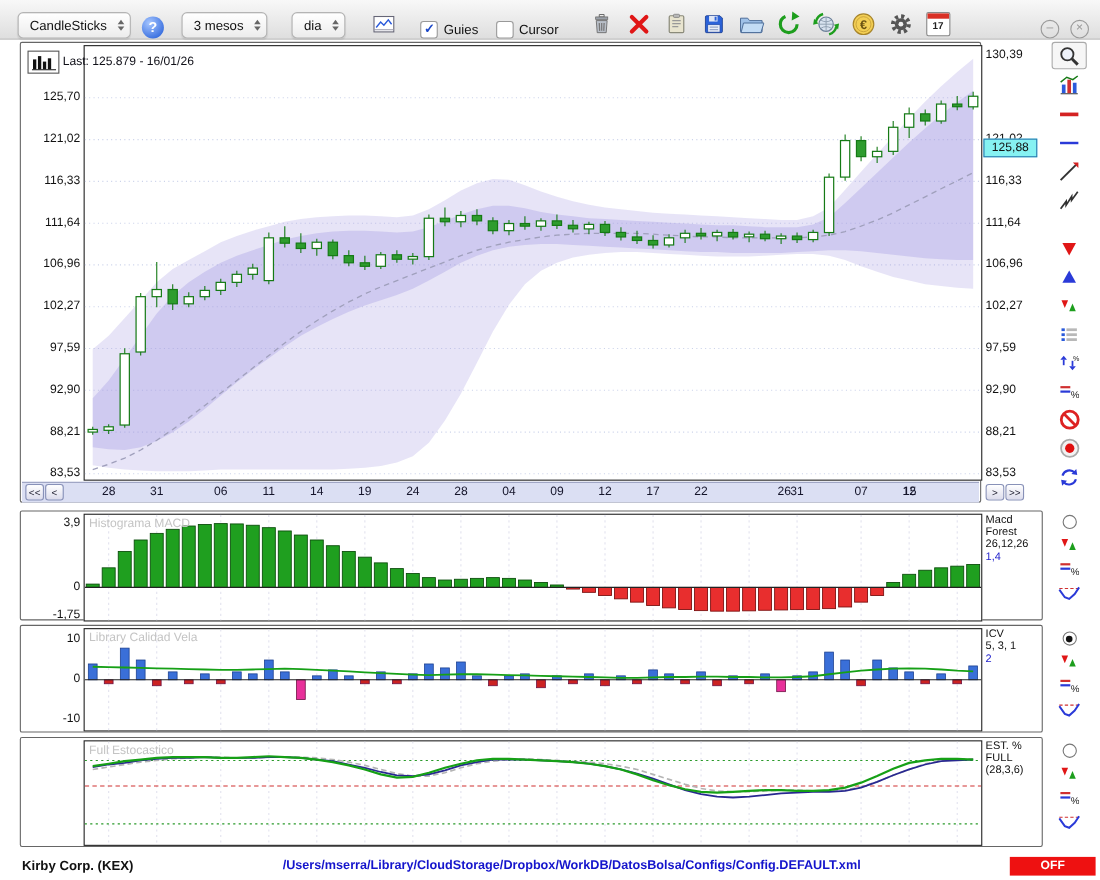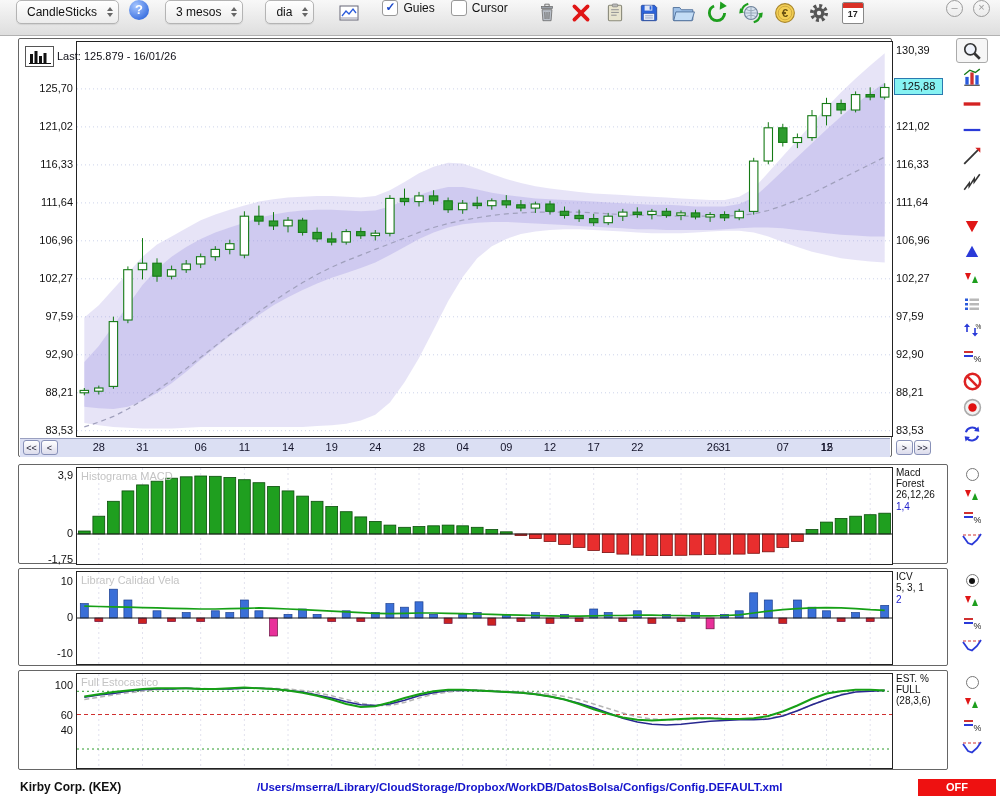--- a/index.html
+++ b/index.html
@@ -1,21 +1,21 @@
 <!DOCTYPE html>
 <html><head>
 <meta charset="utf-8">
 <style>
   html,body{margin:0;padding:0;background:#fff;}
   .app{position:relative;width:1000px;height:800px;background:#fff;overflow:hidden;
        font-family:"Liberation Sans",sans-serif;color:#111;}
   
   .toolbar{position:absolute;left:0;top:0;width:1000px;height:36px;
     background:linear-gradient(#f8f8f8,#dedede);border-bottom:1px solid #b2b2b2;
-    display:flex;align-items:flex-start;padding-left:16px;box-sizing:border-box;}
+    display:flex;align-items:flex-end;padding-left:16px;box-sizing:border-box;}
   .sel{display:flex;align-items:center;height:22px;background:linear-gradient(#ffffff,#ececec);
     border:1px solid #b4b4b4;border-radius:5px;padding:0 5px 0 10px;font-size:12px;
     box-shadow:0 1px 1px rgba(0,0,0,.08);}
   .sel .txt{margin-right:10px;white-space:nowrap;}
   .arr{display:flex;flex-direction:column;gap:2px;}
   .arr i{display:block;width:0;height:0;border-left:3.5px solid transparent;border-right:3.5px solid transparent;}
   .arr .up{border-bottom:4px solid #666;}
   .arr .dn{border-top:4px solid #666;}
   .help{width:20px;height:20px;border-radius:50%;margin-left:10px;
     background:radial-gradient(circle at 35% 30%,#a6c6ff,#1a56d6);color:#fff;font-weight:bold;
@@ -41,21 +41,21 @@
   #stoch-outer{left:18px;top:670px;width:930px;height:100px;}
   .plot{position:absolute;left:57px;top:2px;background:#fff;border:1px solid #222;}
   #main-plot{width:815px;height:394px;}
   .iplot{width:815px;}
   .axlab{position:absolute;font-size:11px;color:#111;white-space:nowrap;line-height:12px;}
   .left-axis{position:absolute;left:2px;top:0;width:52px;height:100%;}
   .left-axis .axlab{right:0;text-align:right;width:52px;}
   .right-axis{position:absolute;left:877px;top:0;width:52px;height:100%;}
   .right-axis .axlab{left:0;}
   .ptag{position:absolute;left:875px;width:47px;height:15px;background:#86f2f2;border:1px solid #2a7ab0;
-    font-size:11px;text-align:center;line-height:14px;z-index:4;}
+    font-size:11px;text-align:center;line-height:14px;z-index:4;margin-top:48px;}
   .chicon{position:absolute;left:6px;top:7px;width:27px;height:19px;border:1px solid #555;background:#fff;z-index:5;
     display:flex;align-items:center;justify-content:center;}
   .lastlab{position:absolute;left:38px;top:11px;font-size:11px;z-index:5;color:#101018;}
   .x-strip{position:absolute;left:1px;right:1px;top:399px;height:18px;background:#dbdff3;
     border-top:1px solid #9aa0c0;}
   .navbtn{position:absolute;top:1px;width:17px;height:15px;background:linear-gradient(#ffffff,#dcdcec);
     border:1px solid #8891b8;border-radius:3px;font-size:9px;text-align:center;line-height:14px;
     color:#223;box-sizing:border-box;}
   .tick{position:absolute;top:2px;width:26px;text-align:center;font-size:11px;color:#14142a;}
   .wmark{position:absolute;left:62px;top:5px;font-size:11px;color:#c4c4c4;z-index:3;}
@@ -613,25 +613,20 @@
           <line x1="793.2" x2="793.2" y1="0" y2="94" stroke="#e2e2ee" stroke-dasharray="2 3"></line>
           <line x1="0" x2="815" y1="17.3" y2="17.3" stroke="#2a9a2a" stroke-dasharray="2 3"></line>
           <line x1="0" x2="815" y1="75.0" y2="75.0" stroke="#2a9a2a" stroke-dasharray="2 3"></line>
           <line x1="0" x2="815" y1="40.5" y2="40.5" stroke="#d03030" stroke-dasharray="4 3"></line>
           <polyline points="7.3,25.5 21.8,23.3 36.4,21.0 50.9,18.8 65.5,17.3 80.0,15.8 94.6,15.0 109.2,14.3 123.7,14.3 138.3,15.0 152.8,15.0 167.4,14.3 181.9,14.3 196.5,14.3 211.0,15.0 225.6,16.5 240.1,18.8 254.7,21.8 269.2,25.5 283.8,29.3 298.3,31.5 312.9,31.5 327.5,28.5 342.0,24.0 356.6,20.3 371.1,18.0 385.7,16.5 400.2,15.8 414.8,16.5 429.3,17.3 443.9,18.0 458.4,18.8 473.0,20.3 487.5,22.5 502.1,25.5 516.7,30.0 531.2,34.5 545.8,39.0 560.3,42.8 574.9,45.0 589.4,45.8 604.0,45.8 618.5,45.0 633.1,44.3 647.6,44.3 662.2,45.0 676.7,45.0 691.3,44.3 705.8,41.3 720.4,36.8 735.0,30.8 749.5,25.5 764.1,20.3 778.6,17.3 793.2,16.5 807.7,15.8" fill="none" stroke="#b4b4b4" stroke-width="1.5" stroke-dasharray="5 3"></polyline>
           <polyline points="7.3,23.3 21.8,21.0 36.4,19.5 50.9,17.3 65.5,15.8 80.0,15.0 94.6,15.0 109.2,14.3 123.7,15.0 138.3,15.0 152.8,15.0 167.4,14.3 181.9,14.3 196.5,15.0 211.0,16.5 225.6,18.0 240.1,21.0 254.7,24.0 269.2,27.8 283.8,30.8 298.3,31.5 312.9,30.0 327.5,26.3 342.0,21.8 356.6,18.8 371.1,16.5 385.7,16.5 400.2,16.5 414.8,17.3 429.3,18.0 443.9,18.8 458.4,20.3 473.0,22.5 487.5,25.5 502.1,29.3 516.7,33.8 531.2,39.0 545.8,44.3 560.3,48.0 574.9,50.3 589.4,51.0 604.0,50.3 618.5,48.8 633.1,47.3 647.6,46.5 662.2,45.8 676.7,45.8 691.3,45.0 705.8,42.0 720.4,36.8 735.0,30.8 749.5,25.5 764.1,21.0 778.6,18.0 793.2,17.3 807.7,16.5" fill="none" stroke="#282890" stroke-width="1.6"></polyline>
           <polyline points="7.3,22.5 21.8,20.3 36.4,18.0 50.9,16.5 65.5,15.0 80.0,14.3 94.6,14.3 109.2,14.3 123.7,15.0 138.3,15.0 152.8,14.3 167.4,13.5 181.9,14.3 196.5,15.0 211.0,16.5 225.6,18.8 240.1,21.8 254.7,25.5 269.2,30.0 283.8,33.0 298.3,32.3 312.9,28.5 327.5,24.0 342.0,20.3 356.6,17.3 371.1,15.8 385.7,15.8 400.2,16.5 414.8,17.3 429.3,18.0 443.9,18.8 458.4,20.3 473.0,22.5 487.5,25.5 502.1,30.0 516.7,35.3 531.2,39.8 545.8,43.5 560.3,45.8 574.9,46.5 589.4,45.8 604.0,45.0 618.5,44.3 633.1,44.3 647.6,45.0 662.2,45.0 676.7,44.3 691.3,42.0 705.8,37.5 720.4,31.5 735.0,24.8 749.5,19.5 764.1,17.3 778.6,15.8 793.2,15.8 807.7,16.5" fill="none" stroke="#16a016" stroke-width="2"></polyline>
         </svg>
     </div>
     <div class="wmark">Full Estocastico</div>
-    <div class="left-axis" id="stoch-left">
-        <div class="axlab" style="top: 8px;">100</div>
-        <div class="axlab" style="top: 38px;">60</div>
-        <div class="axlab" style="top: 53px;">40</div>
-      </div>
     <div class="ptext">
       <div>EST. %</div>
       <div>FULL</div>
       <div>(28,3,6)</div>
       <div class="pval"></div>
     </div>
   </div>
 
   <div class="tools" id="tools">
       <div class="tool boxed">

